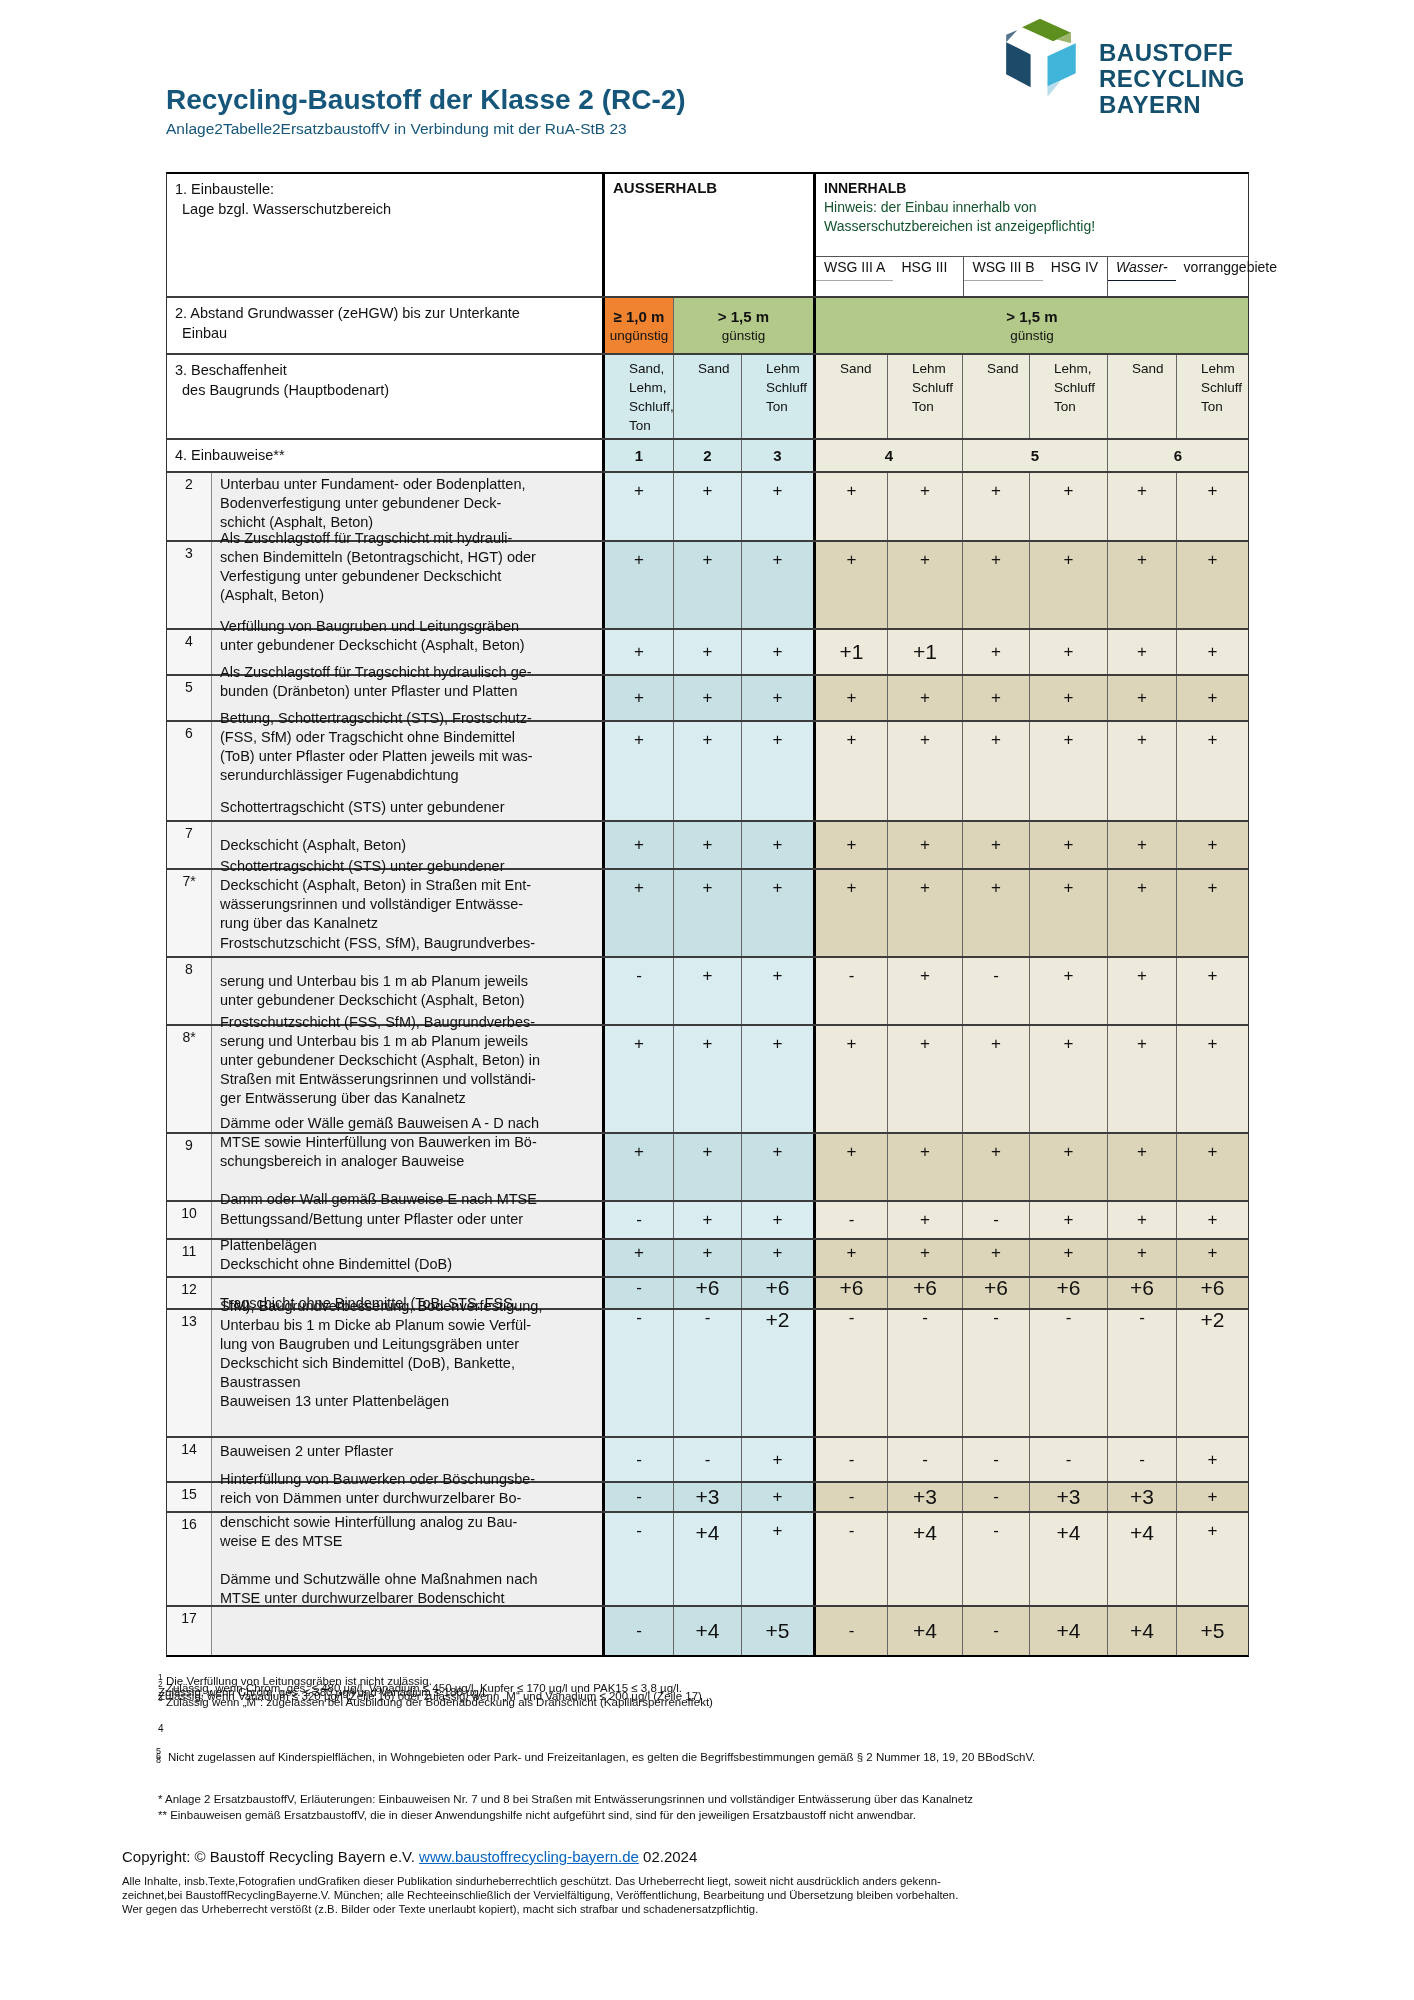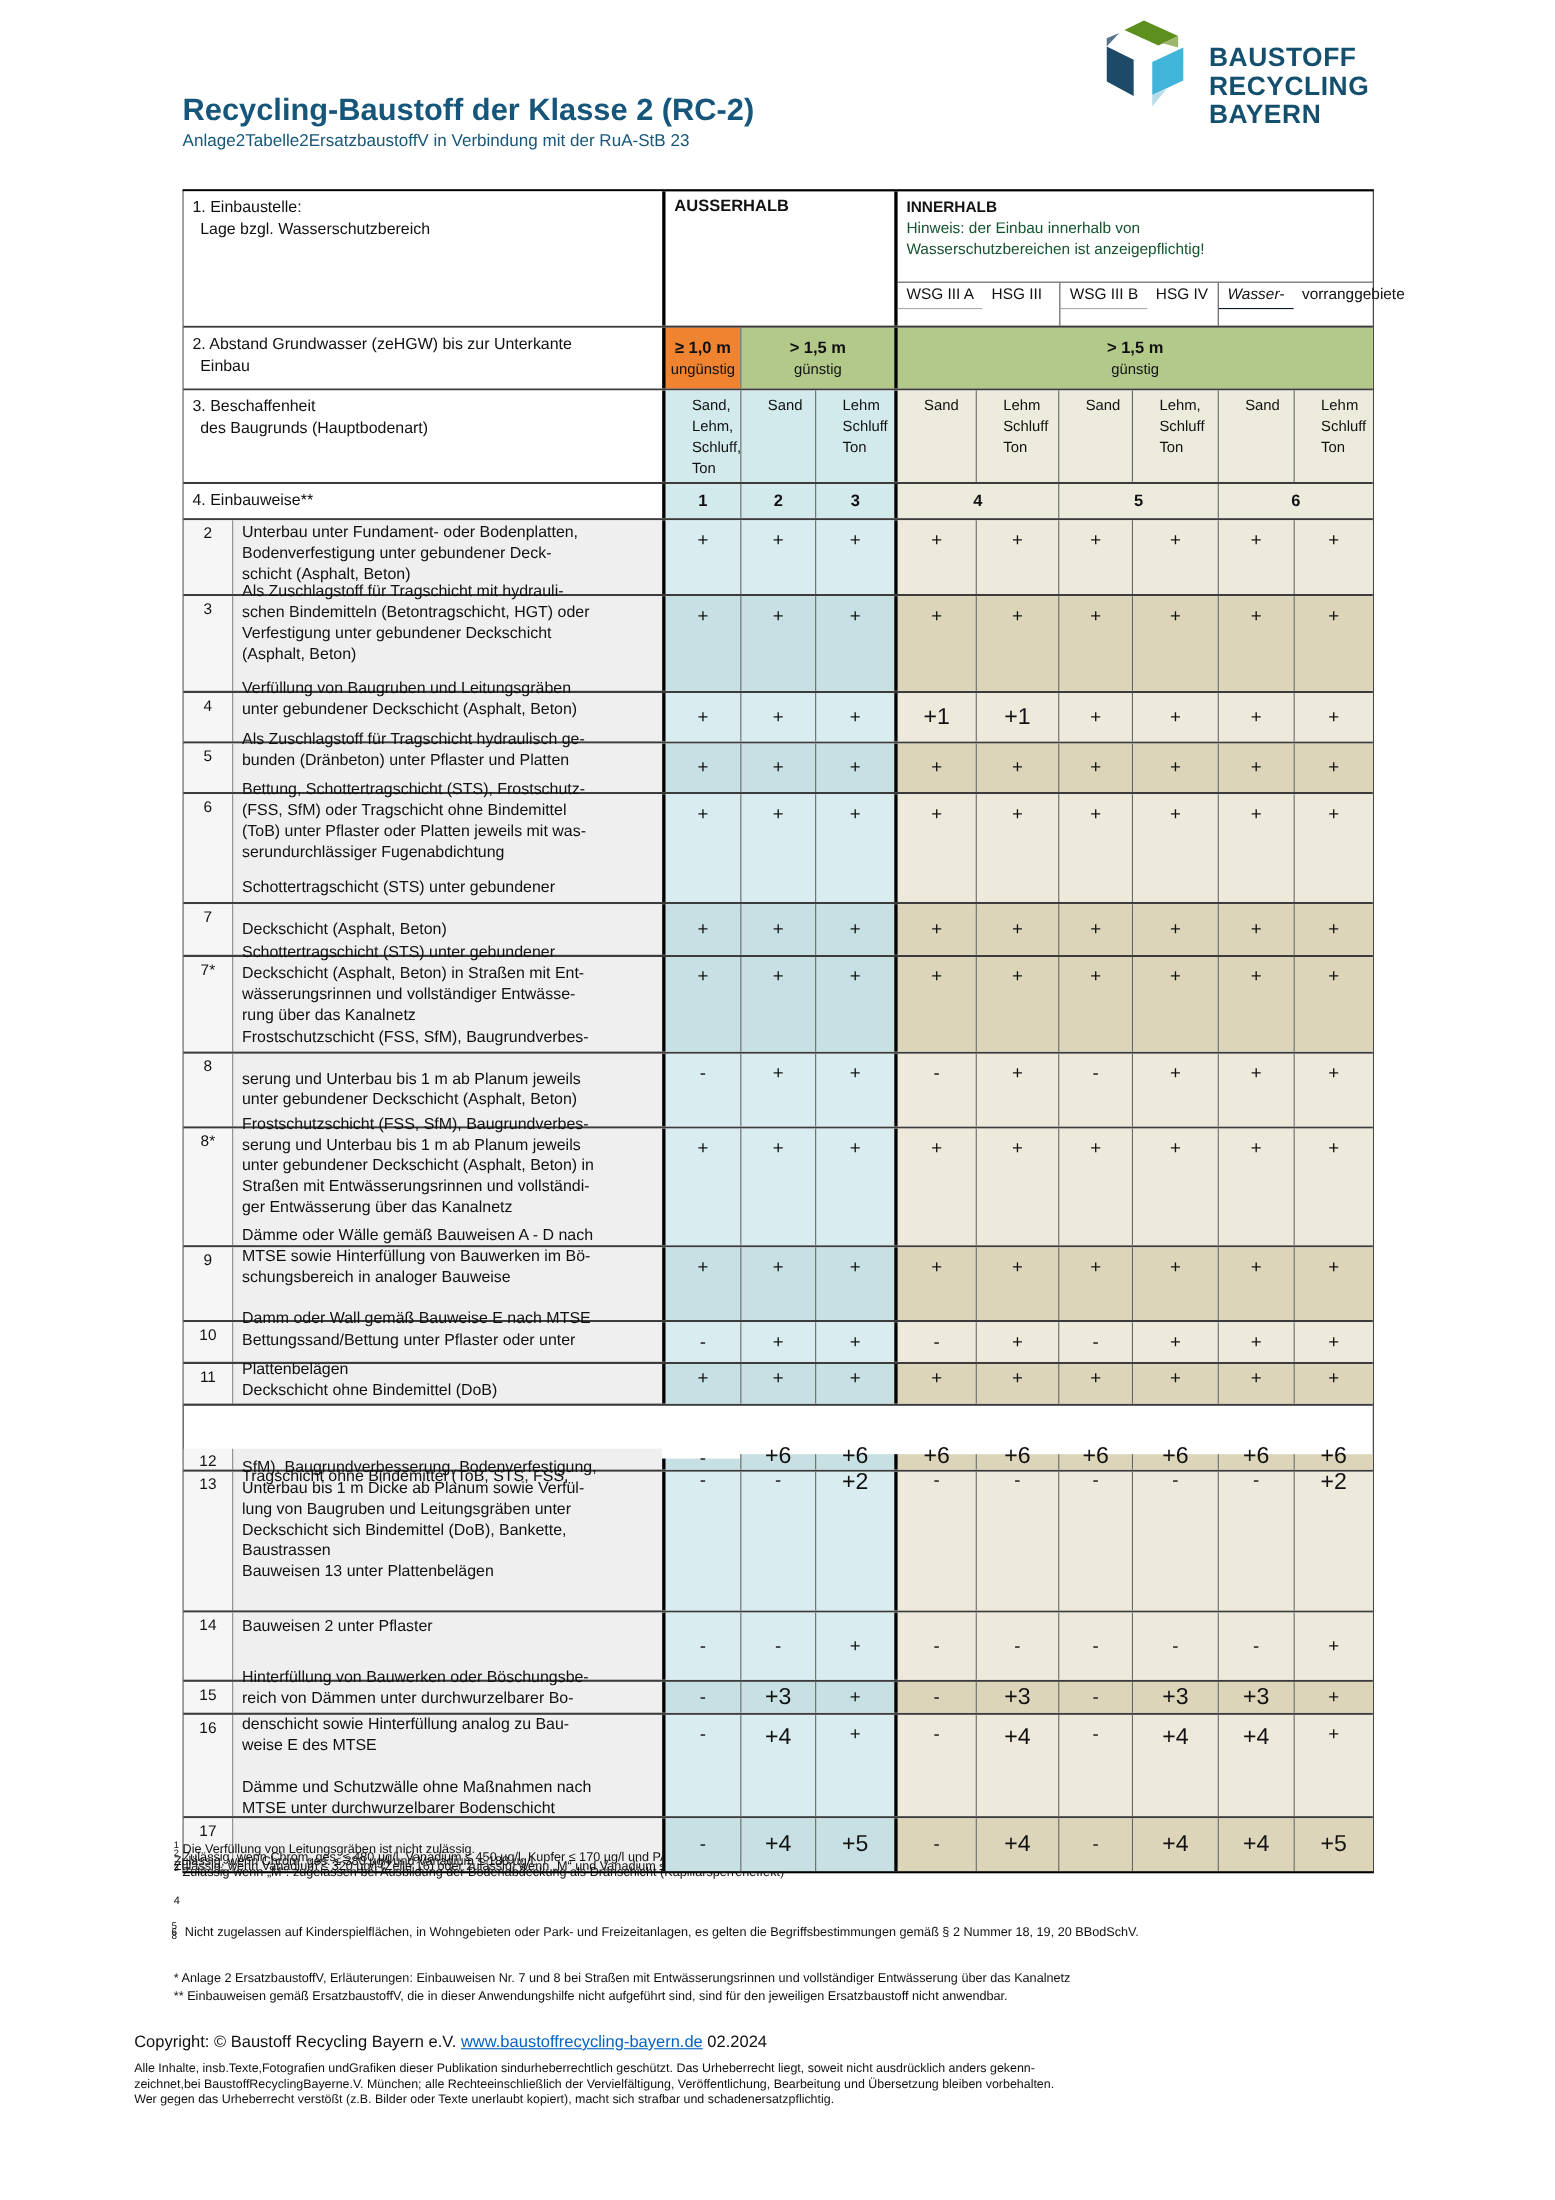--- a/index.html
+++ b/index.html
@@ -652,21 +652,21 @@
           <div class="val cell beigeD bthin" style="width: 78px;">
             <span class="tok" style="margin-top: -10px;">+</span>
           </div>
           <div class="val cell beigeD bthin" style="width: 69px;">
             <span class="tok" style="margin-top: -10px;">+</span>
           </div>
           <div class="val cell beigeD bthin" style="width: 72px;">
             <span class="tok" style="margin-top: -10px;">+</span>
           </div>
         </div>
-        <div class="trow drow" style="height: 60px; align-items: flex-end;">
+        <div class="trow drow" style="height: 32px;">
           <div class="cell nrcell">12</div>
           <div class="cell desccell">
             <div class="descblock" style="top: 16px; position: relative;">
               <div>Tragschicht ohne Bindemittel (ToB, STS, FSS,</div>
             </div>
           </div>
           <div class="val cell cyanD bthick" style="width: 71px;">
             <span class="tok" style="margin-top: -10px;">-</span>
           </div>
           <div class="val cell cyanD bthin" style="width: 68px;">
@@ -727,21 +727,21 @@
           <div class="val cell beigeL top bthin" style="width: 78px;">
             <span class="tok" style="margin-top: -10px;">-</span>
           </div>
           <div class="val cell beigeL top bthin" style="width: 69px;">
             <span class="tok" style="margin-top: -10px;">-</span>
           </div>
           <div class="val cell beigeL top bthin" style="width: 72px;">
             <span class="tok big" style="margin-top: -10px;">+2</span>
           </div>
         </div>
-        <div class="trow drow" style="height: 63px;">
+        <div class="trow drow" style="height: 45px;">
           <div class="cell nrcell">14</div>
           <div class="cell desccell">
             <div class="descblock" style="top: 4px; position: relative;">
               <div>Bauweisen 2 unter Pflaster</div>
             </div>
           </div>
           <div class="val cell cyanL bthick" style="width: 71px;">
             <span class="tok">-</span>
           </div>
           <div class="val cell cyanL bthin" style="width: 68px;">

